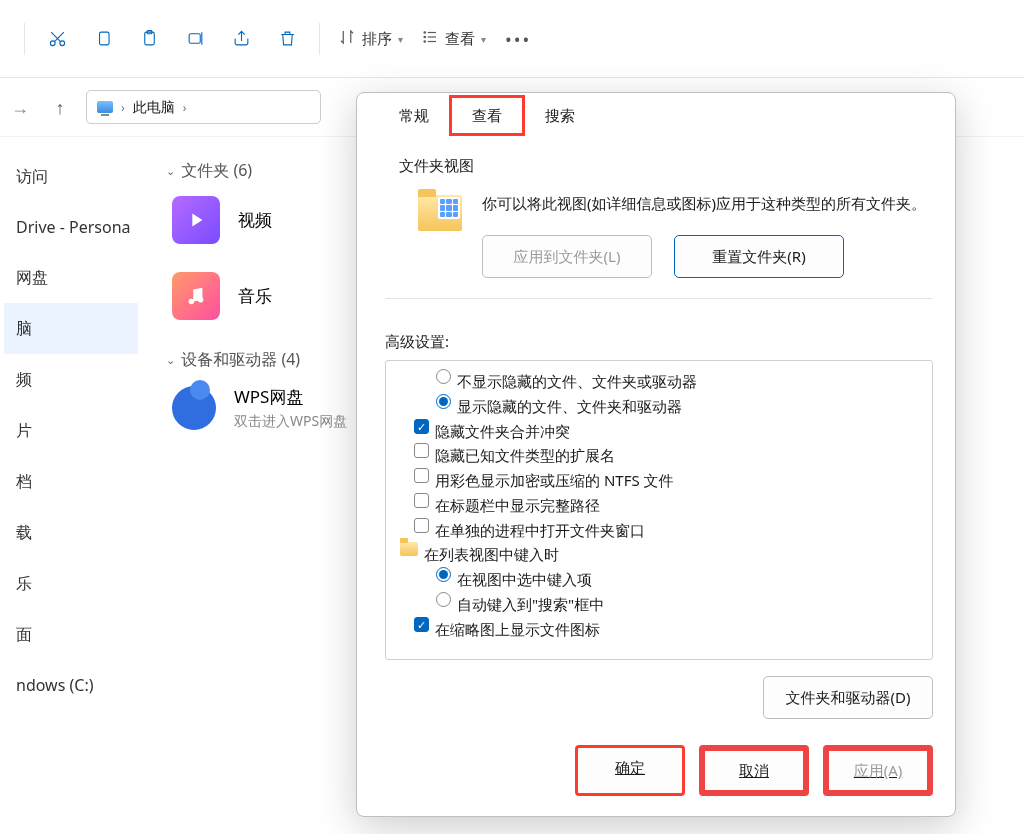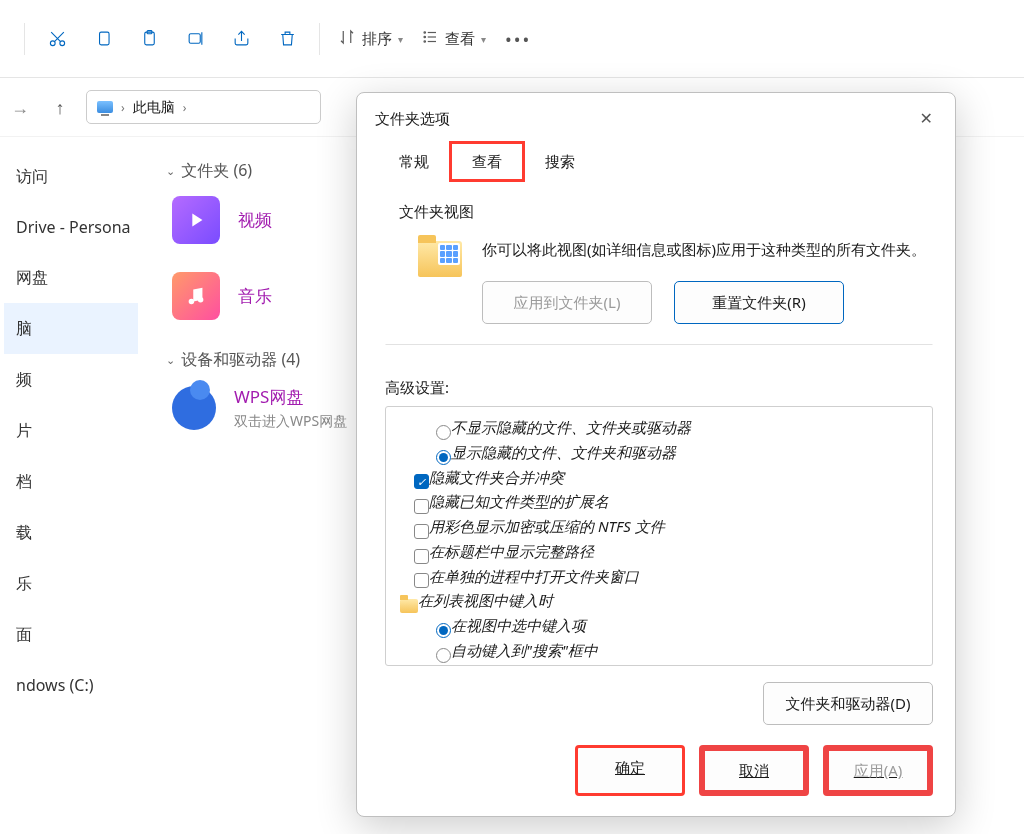--- a/index.html
+++ b/index.html
@@ -97,21 +97,21 @@
   .group-header { color: #555; font-size: 16px; display:flex; align-items:center; gap:6px; margin: 4px 0 14px 0; }
   .group-header .chev { font-size: 11px; color:#666; }
 
   .file-item { display:flex; align-items:center; gap:18px; margin: 0 0 28px 6px; }
   .file-icon { width:48px; height:48px; border-radius:8px; display:flex; align-items:center; justify-content:center; }
   .file-icon.video { background: linear-gradient(135deg,#b56bff,#7a4cff); }
   .file-icon.music { background: linear-gradient(135deg,#ff9a6a,#ff4fa0); }
   .file-icon.wps { background: #2f6de0; border-radius: 50%; width:44px; height:44px; position:relative; }
   .file-icon.wps::before { content:""; position:absolute; left:18px; top:-6px; width:20px; height:20px; background:#4a8af0; border-radius:50%; }
   .file-icon svg { width:22px; height:22px; fill:#fff; }
-  .file-label { font-size:17px; color:#a21caf; }
+  .file-label { font-size:17px; color:#000000; }
   .file-sublabel { font-size:14px; color:#888; margin-top:2px; }
 
   
   .dialog {
     position: absolute;
     left: 356px;
     top: 92px;
     width: 600px;
     height: 725px;
     background: var(--bg-white);
@@ -180,21 +180,21 @@
     overflow-y: auto;
     padding: 8px 6px;
     font-size: 15px;
     line-height: 1.65;
     position: relative;
   }
   .adv-list::-webkit-scrollbar { width: 14px; }
   .adv-list::-webkit-scrollbar-thumb { background:#cfcfcf; border-radius:7px; }
   .adv-list::-webkit-scrollbar-track { background:#f0f0f0; }
 
-  .opt { display:flex; align-items:flex-end; gap:0; padding: 0 0 0 22px; white-space:nowrap;font-style:italic; }
+  .opt { display:flex; align-items:flex-start; gap:6px; padding: 0 0 0 22px; white-space:nowrap; }
   .opt.indent2 { padding-left: 44px; }
   .opt.group-icon { padding-left: 8px; }
   .opt .ico-folder {
     width:18px; height:14px; background:linear-gradient(#ffe9a8,#f6c45a); border-radius:2px; position:relative;
   }
   .opt .ico-folder::before { content:""; position:absolute; top:-4px; left:0; width:8px; height:5px; background:#f6c45a; border-radius:1px 1px 0 0; }
   .radio {
     width:15px; height:15px; border:1.5px solid #888; border-radius:50%; display:inline-flex; align-items:center; justify-content:center;
   }
   .radio.checked { border-color: var(--accent-blue); }
@@ -352,24 +352,20 @@
       <div class="file-icon wps"></div>
       <div>
         <div class="file-label">WPS网盘</div>
         <div class="file-sublabel">双击进入WPS网盘</div>
       </div>
     </div>
   </div>
 </div>
 
 <div class="dialog">
-  <div class="dialog-titlebar">
-    <div class="dialog-title">文件夹选项</div>
-    <div class="close-x">✕</div>
-  </div>
 
   <div class="tabs">
     <div class="tab">常规</div>
     <div class="tab active highlighted">查看</div>
     <div class="tab">搜索</div>
   </div>
 
   <div class="dialog-body">
     <div class="groupbox-label">文件夹视图</div>
     <div class="folder-view">

